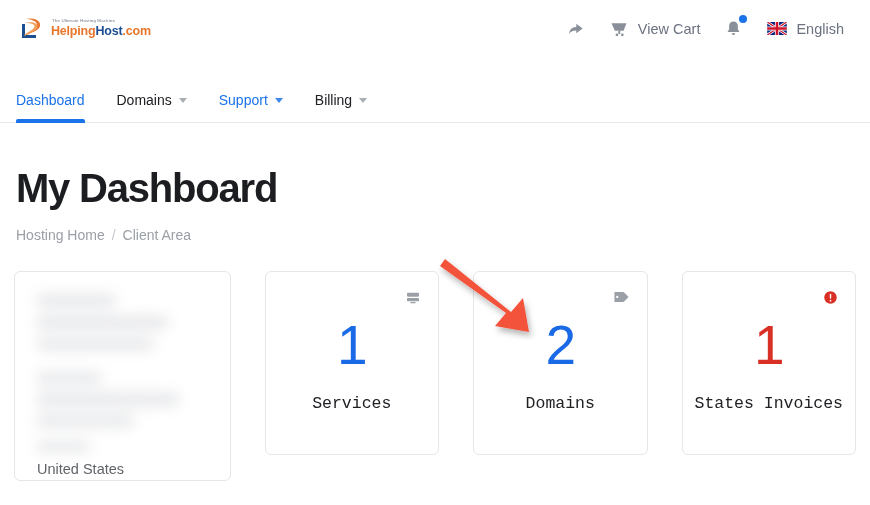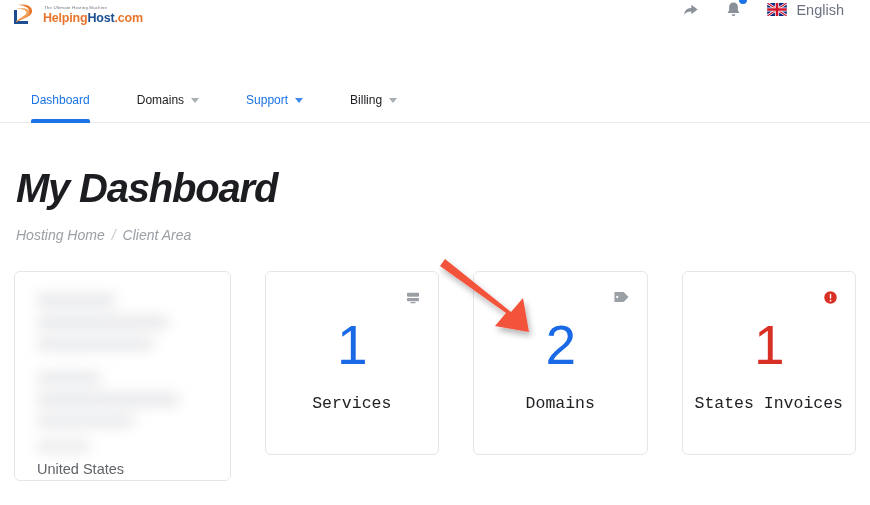--- a/index.html
+++ b/index.html
@@ -10,22 +10,22 @@
     background: #ffffff;
     font-family: "Liberation Sans", sans-serif;
     -webkit-font-smoothing: antialiased;
   }
 
   
   .topbar {
     position: relative;
     height: 57px;
     display: flex;
-    align-items: flex-start;
-    padding: 0 14px 0 8px;
+    align-items: center;
+    padding: 0 14px 0 16px;
   }
   .logo-wrap { display: flex; align-items: center; gap: 5px; }
   .logo-mark { width: 30px; height: 30px; flex: none; }
   .logo-text { display: flex; flex-direction: column; line-height: 1; }
   .logo-tagline {
     font-size: 4.4px;
     color: #6f7784;
     letter-spacing: .15px;
     margin-bottom: 1.5px;
     margin-left: 1px;
@@ -68,25 +68,24 @@
     display: flex;
     align-items: flex-start;
     padding: 0 16px;
   }
   .tab {
     position: relative;
     display: flex;
     align-items: center;
     gap: 7px;
     padding: 19px 16px 0 16px;
-    font-size: 12px;
+    font-size: 14px;
     height: 66px;
     cursor: pointer;
     color: #202124;
-    margin-left: 15px;
   }
   .tab:first-child { padding-left: 0; }
   .tab.active { color: #1a73e8; }
   .tab.blue { color: #1a73e8; }
   .tab .underline {
     position: absolute;
     left: 0; right: 16px; bottom: 0;
     height: 4px;
     background: #1a73e8;
     border-radius: 2px 2px 0 0;
@@ -95,21 +94,21 @@
     width: 0; height: 0;
     border-left: 4.5px solid transparent;
     border-right: 4.5px solid transparent;
     border-top: 5px solid currentColor;
     opacity: .85;
     margin-top: 2px;
   }
   .tab.dim .caret { border-top-color: #9aa0a6; }
 
   
-  .page-head { padding: 44px 16px 0 16px; font-style: italic; }
+  .page-head { padding: 44px 16px 0 16px; }
   .page-title {
     font-size: 40px;
     font-weight: 700;
     color: #1b1d21;
     letter-spacing: -1.2px;
     line-height: 1.05;
   }
   .breadcrumb {
     margin-top: 18px;
     font-size: 14px;
@@ -219,20 +218,31 @@
   <div class="top-right">
 
     <div class="top-item">
       <span class="ic">
         <svg width="19" height="19" viewBox="0 0 24 24" fill="#8a9099">
           <path d="M13 6 L21 12 L13 18 L13 14.5 C8 14.5 5.5 16 4 19 C4.5 13 7 10.5 13 10 Z"></path>
         </svg>
       </span>
     </div>
 
+    <div class="top-item">
+      <span class="ic">
+        <svg width="20" height="20" viewBox="0 0 24 24" fill="#8a9099">
+          <path d="M3 5 L21 5 L17.5 14 L7 14 Z"></path>
+          <circle cx="9.5" cy="19" r="1.6"></circle>
+          <circle cx="16" cy="19" r="1.6"></circle>
+          <path d="M11.2 14 L13.5 14 L13.5 18 L11.2 18 Z"></path>
+        </svg>
+      </span>
+      <span>View Cart</span>
+    </div>
 
     <div class="top-item">
       <span class="ic" style="position:relative">
         <svg width="19" height="19" viewBox="0 0 24 24" fill="#8a9099">
           <path d="M12 3 C8.7 3 6.5 5.3 6.5 8.5 L6.5 13 L4.5 16.5 L19.5 16.5 L17.5 13 L17.5 8.5 C17.5 5.3 15.3 3 12 3 Z"></path>
           <path d="M9.8 18 C9.8 19.3 10.8 20.3 12 20.3 C13.2 20.3 14.2 19.3 14.2 18 Z"></path>
         </svg>
         <span class="bell-dot"></span>
       </span>
     </div>

